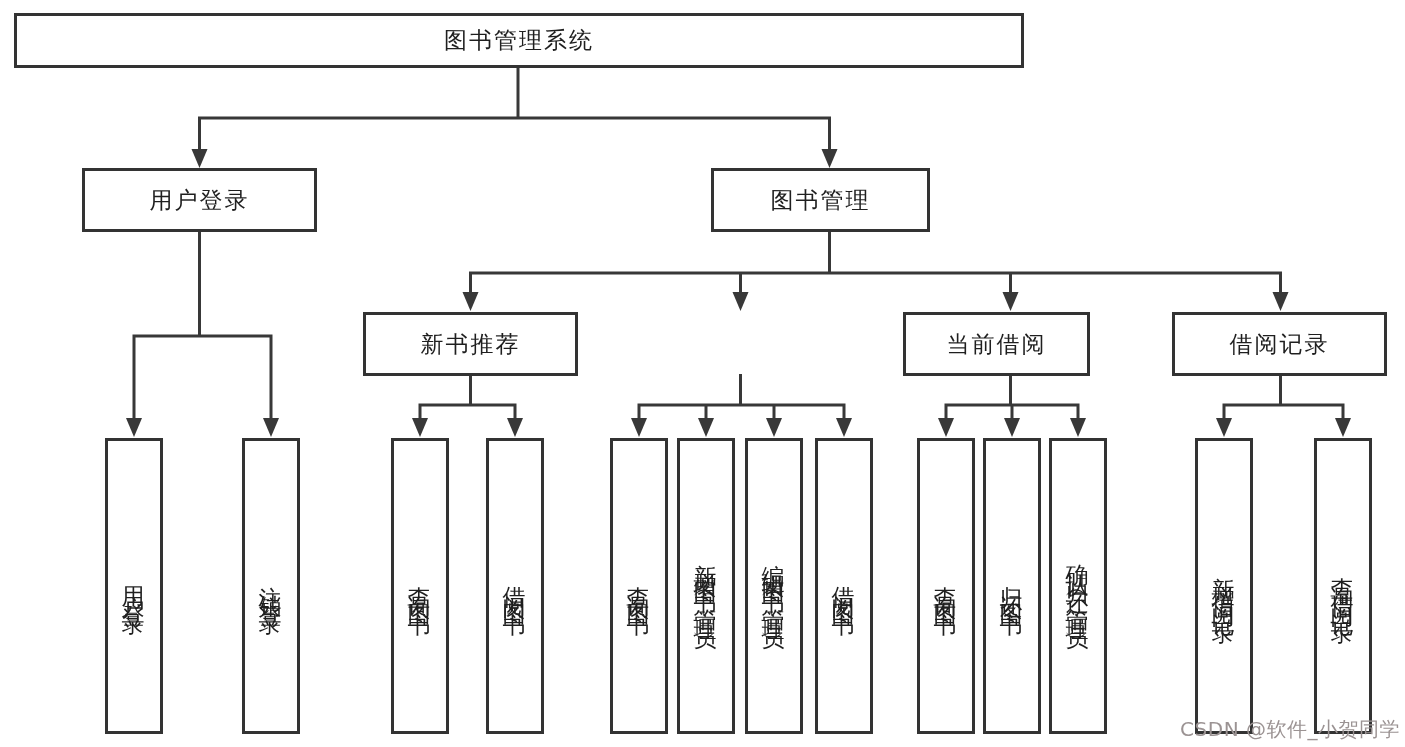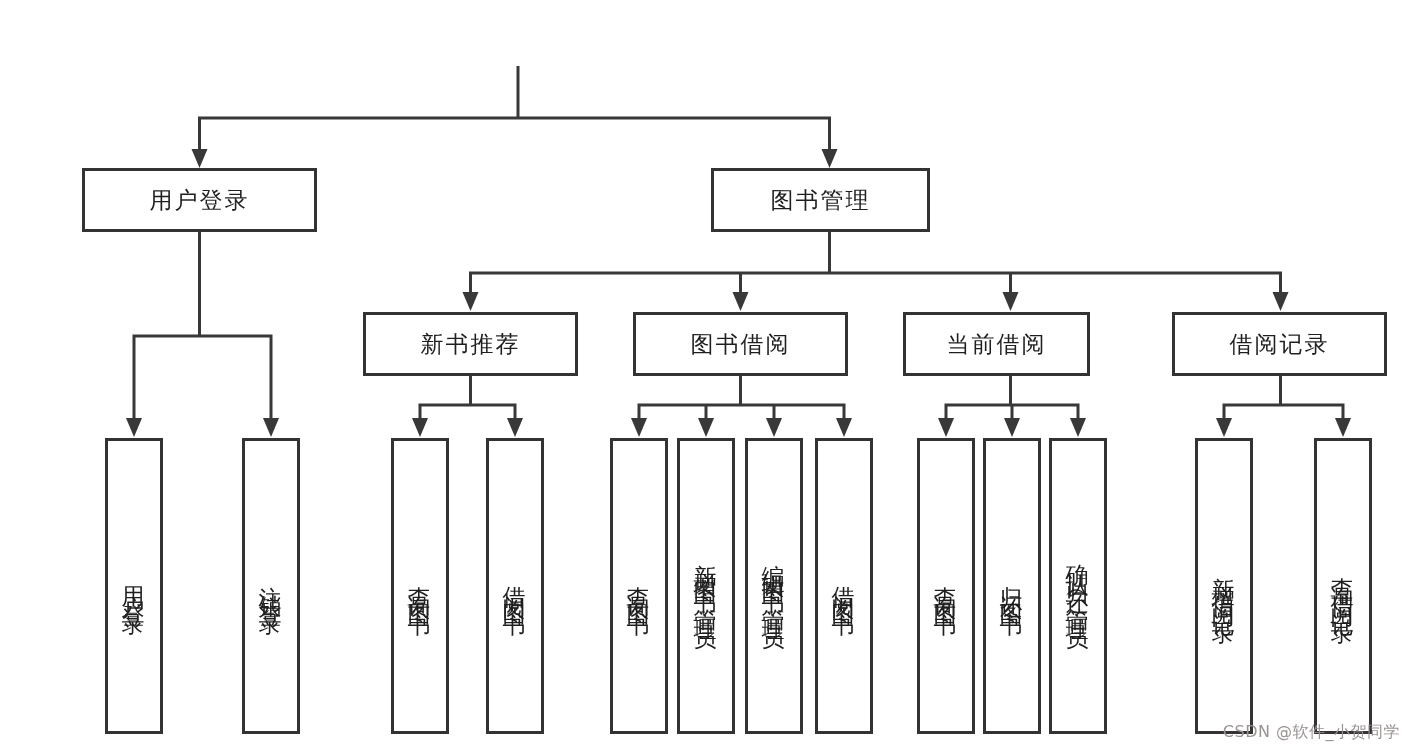--- a/index.html
+++ b/index.html
@@ -27,21 +27,21 @@
   .vlabel{
     writing-mode:vertical-rl;
     text-orientation:mixed;
     font-size:23px;color:#1f1f1f;
     letter-spacing:9px;
     white-space:nowrap;
   }
   .watermark{
     position:absolute;
     right:5px;bottom:4px;
-    font-size:16px;
+    font-size:20px;
     color:#9b9393;
     letter-spacing:0.5px;
     white-space:nowrap;
     pointer-events:none;
     margin-top:24px;
   }
 </style>
 </head>
 <body>
 
@@ -101,33 +101,33 @@
     </g>
 
     <g>
       <path d="M1280.5 374 L1280.5 405"></path>
       <path d="M1224 420 L1224 405 L1343 405 L1343 420"></path>
       <polygon points="1216,418 1232,418 1224,437"></polygon>
       <polygon points="1335,418 1351,418 1343,437"></polygon>
     </g>
   </svg>
 
+  <div class="box" style="left:14px;top:13px;width:1010px;height:55px">
+    <span class="hlabel">图书管理系统</span>
+  </div>
 
   <div class="box" style="left:82px;top:168px;width:235px;height:64px">
     <span class="hlabel">用户登录</span>
   </div>
   <div class="box" style="left:711px;top:168px;width:219px;height:64px">
     <span class="hlabel">图书管理</span>
   </div>
 
   <div class="box" style="left:363px;top:312px;width:215px;height:64px">
     <span class="hlabel">新书推荐</span>
-  </div>
-  <div class="box" style="left:633px;top:312px;width:215px;height:64px">
-    <span class="hlabel">图书借阅</span>
   </div>
   <div class="box" style="left:903px;top:312px;width:187px;height:64px">
     <span class="hlabel">当前借阅</span>
   </div>
   <div class="box" style="left:1172px;top:312px;width:215px;height:64px">
     <span class="hlabel">借阅记录</span>
   </div>
 
   <div class="box" style="left:105px;top:438px;width:58px;height:296px">
     <span class="vlabel">用户登录</span>

